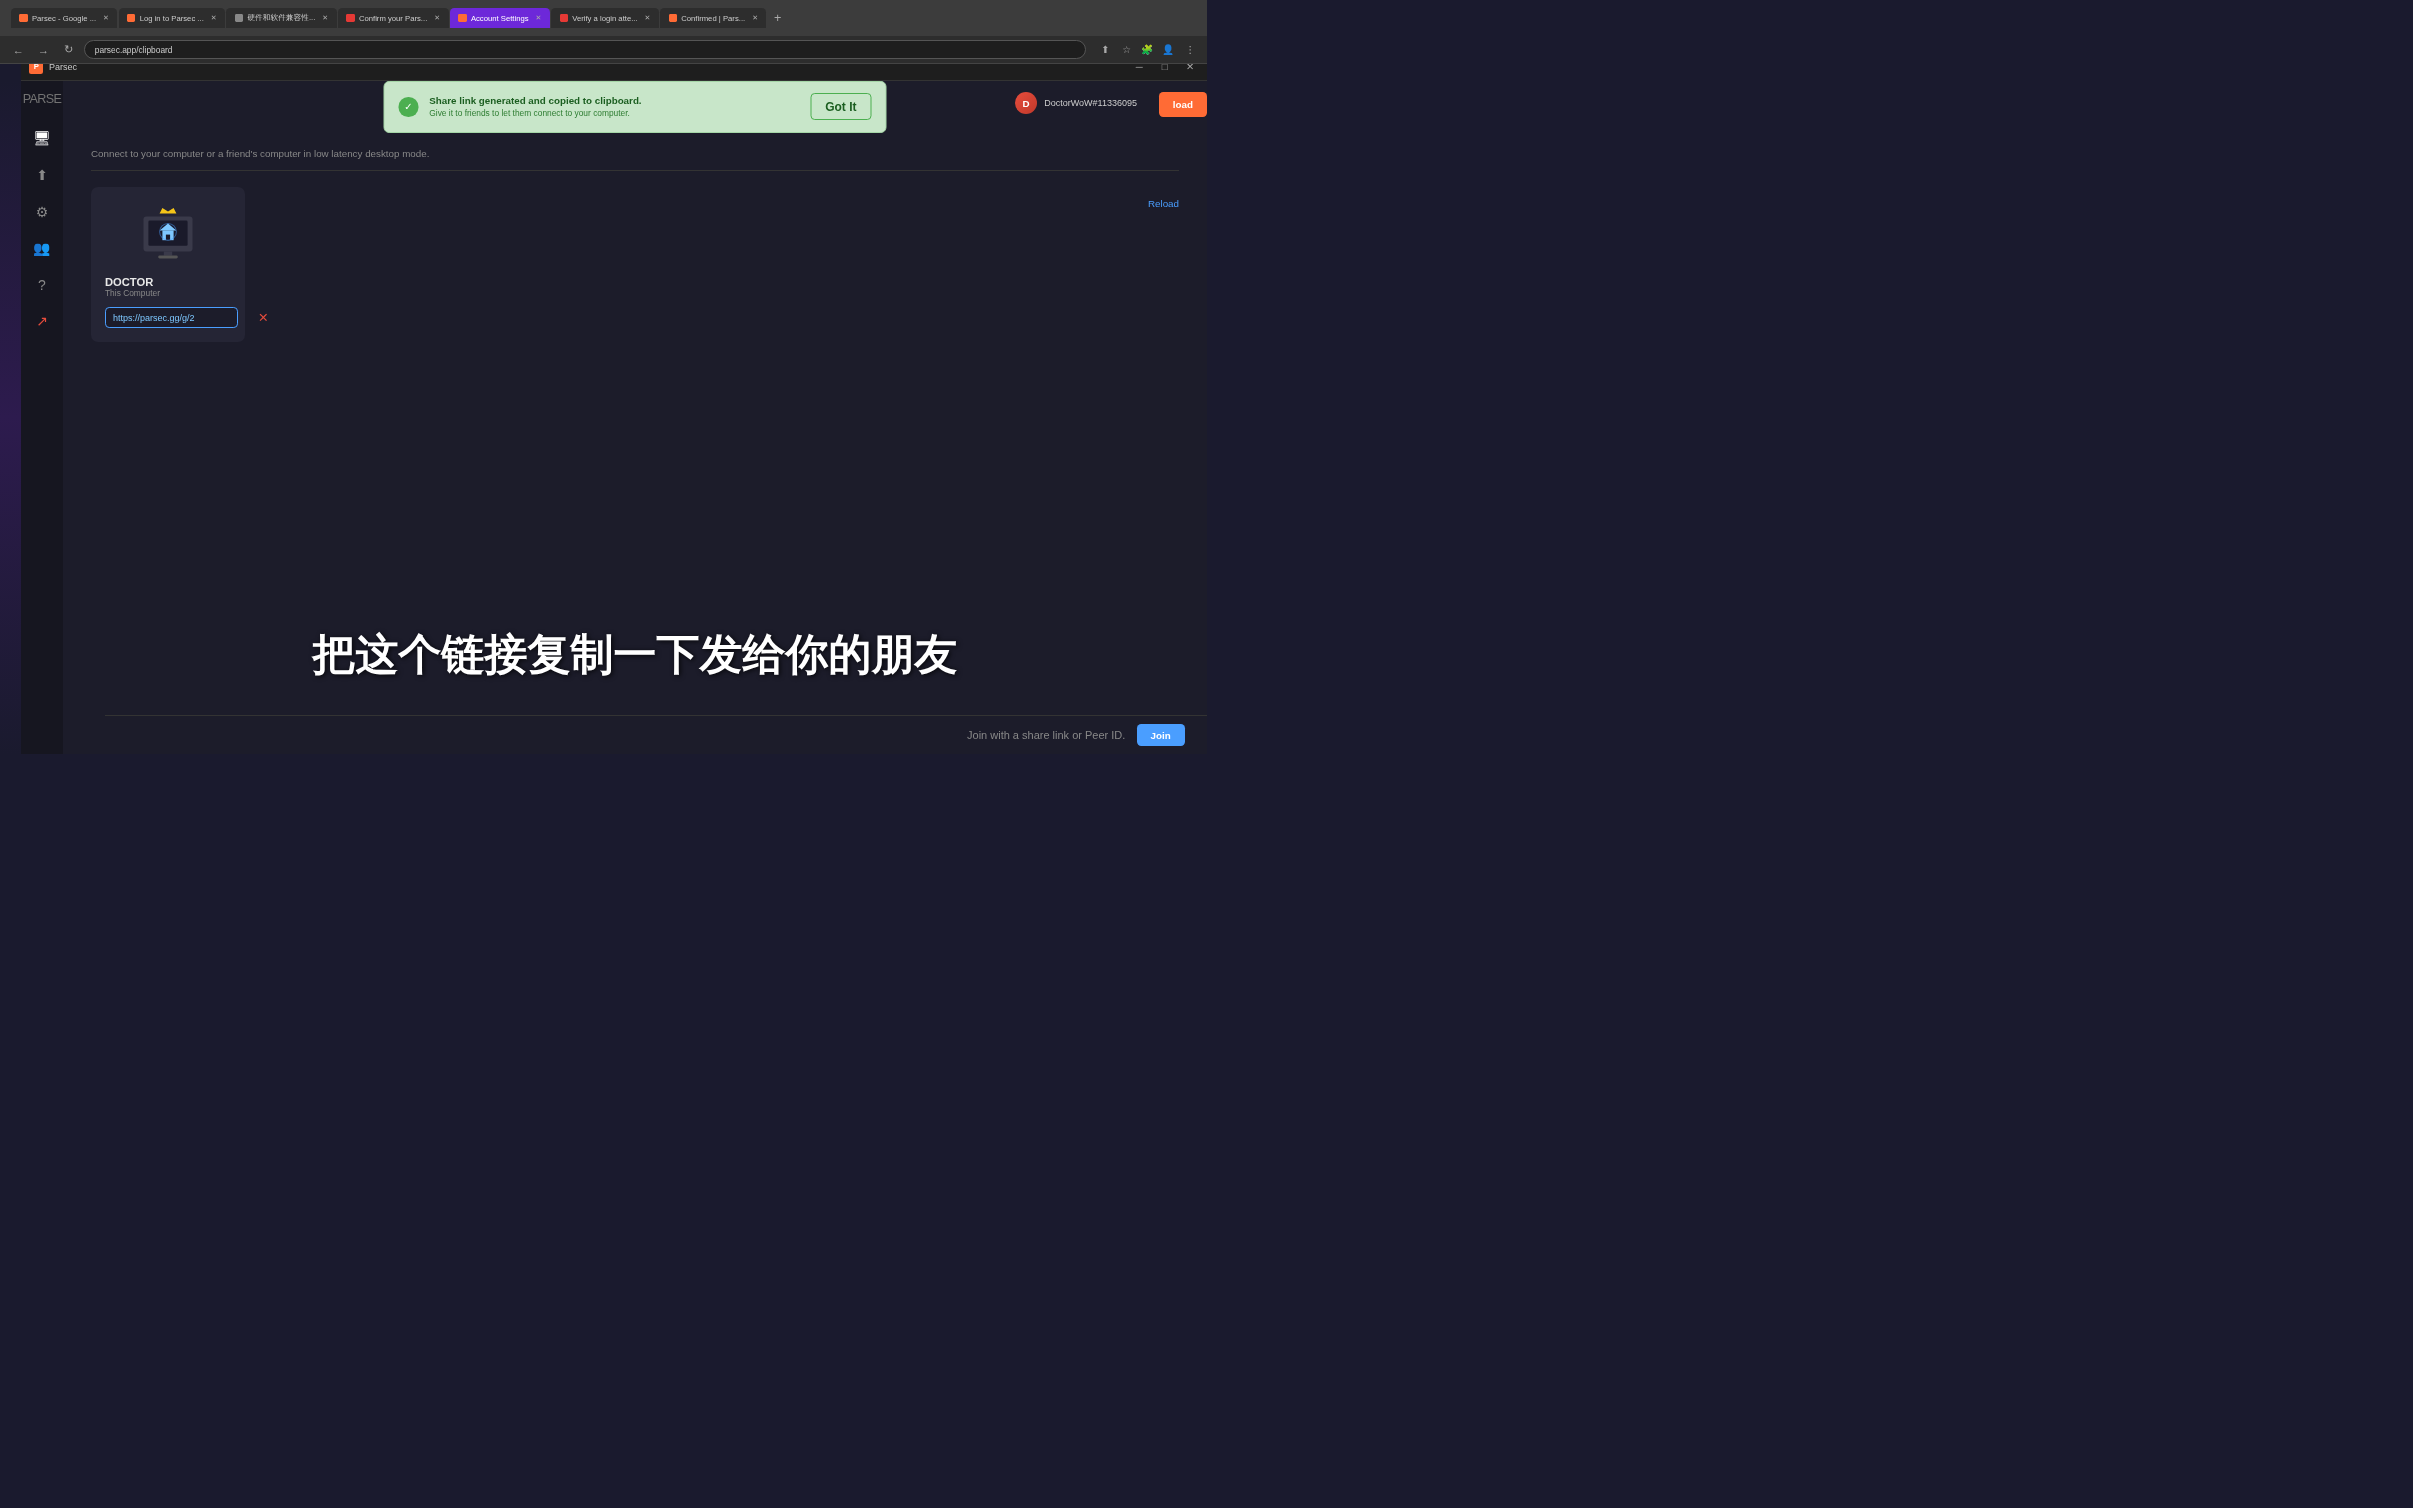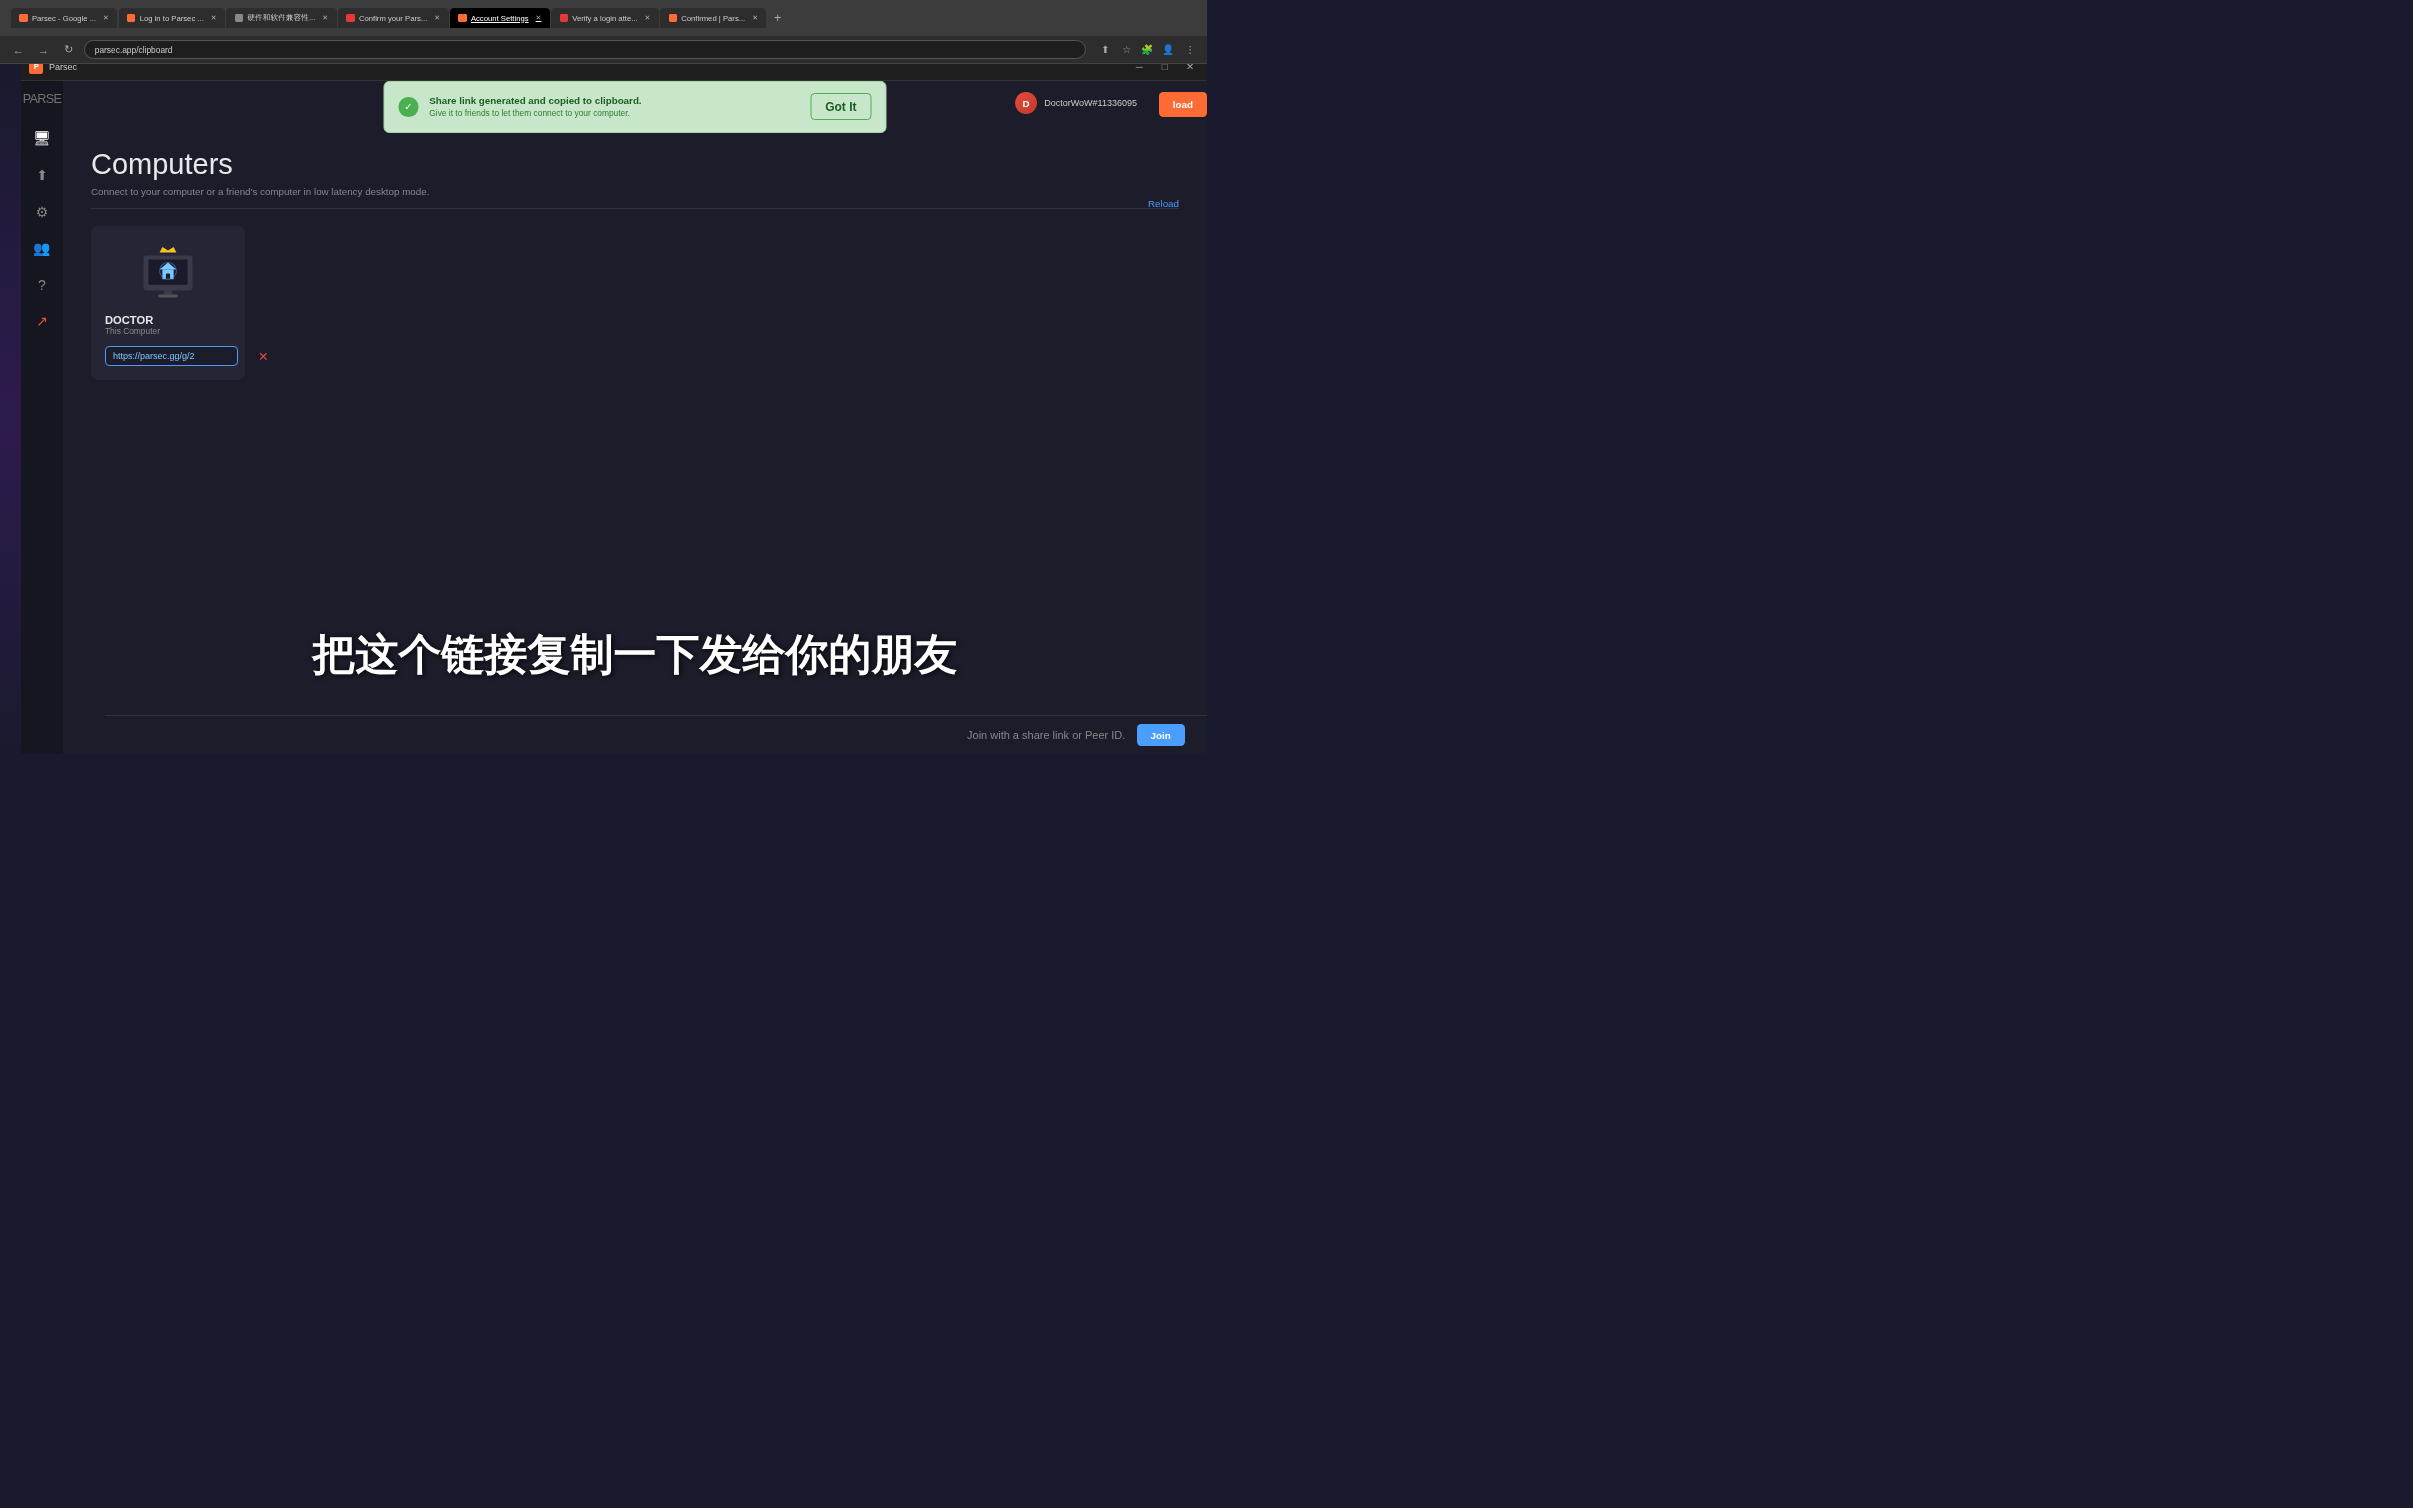--- a/index.html
+++ b/index.html
@@ -44,23 +44,22 @@
       white-space: nowrap;
       max-width: 112px;
       overflow: hidden;
       text-overflow: ellipsis;
       cursor: pointer;
       gap: 4.2px;
       flex-shrink: 0;
     }
 
     .tab.active {
-      background: #000000;
+      background: #6d28d9;
       color: #fff;
-      text-decoration: underline;
     }
 
     .tab-close {
       font-size: 7px;
       color: #aaa;
       margin-left: 2.8px;
     }
 
     .tab-favicon {
       width: 8.4px;
@@ -608,21 +607,20 @@
     <div class="user-badge">
       <div class="user-avatar">
         <span>D</span>
       </div>
       <span class="user-name">DoctorWoW#11336095</span>
     </div>
 
     <button class="download-btn">load</button>
 
     <div class="page-header">
-      <h1 class="page-title">Computers</h1>
       <p class="page-subtitle">Connect to your computer or a friend's computer in low latency desktop mode.</p>
       <div class="divider"></div>
     </div>
 
     <div class="reload-btn">Reload</div>
 
     <div class="computers-grid">
       <div class="computer-card">
         <div class="computer-icon-wrap">
 

